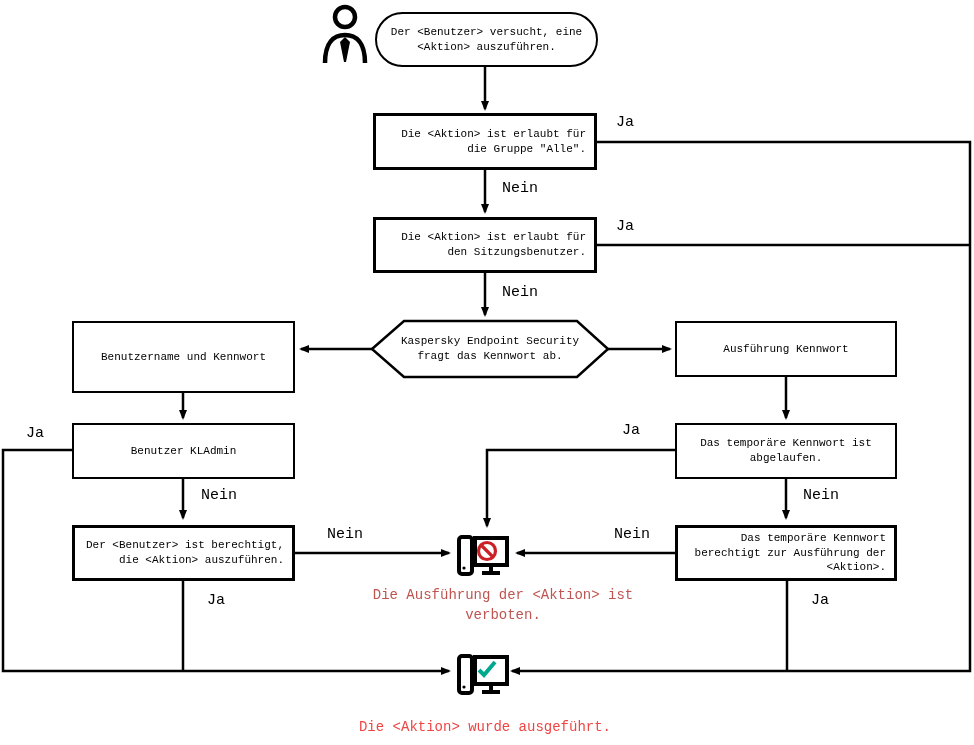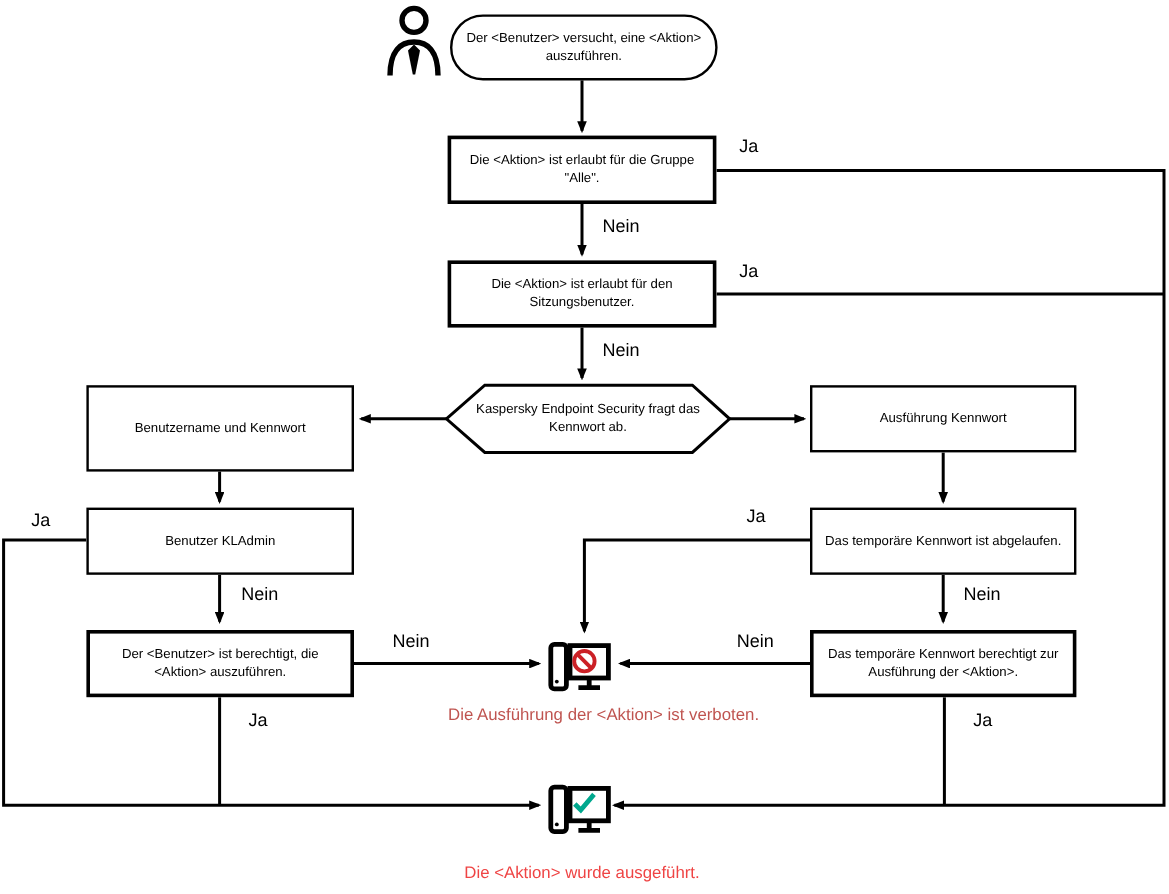--- a/index.html
+++ b/index.html
@@ -1,33 +1,33 @@
 <!DOCTYPE html>
 <html><head>
 <meta charset="utf-8">
 <style>
   html,body{margin:0;padding:0;background:#ffffff;}
   #canvas{
     position:relative;
     width:974px;height:745px;
     background:#ffffff;
-    font-family:Liberation Sans, sans-serif;
+    font-family:Liberation Mono, monospace;
     overflow:hidden;
   }
   .node{
     position:absolute;
     box-sizing:border-box;
     background:#ffffff;
     border:2px solid #000;
     display:flex;align-items:center;justify-content:center;
     text-align:center;
     font-size:11px;line-height:1.35;color:#000;
     padding:2px 8px;
   }
-  .node.bold{border-width:3px;}
+  .node.bold{border-width:3px;text-align:right;}
   .node.oval{border-radius:28px;border-width:2.5px;}
   .node.noborder{border:none;background:transparent;padding:0;}
   .edge-label{
     position:absolute;
     font-size:15px;color:#000;
     white-space:nowrap;
   }
   .caption{
     position:absolute;
     font-size:14px;line-height:1.4;

